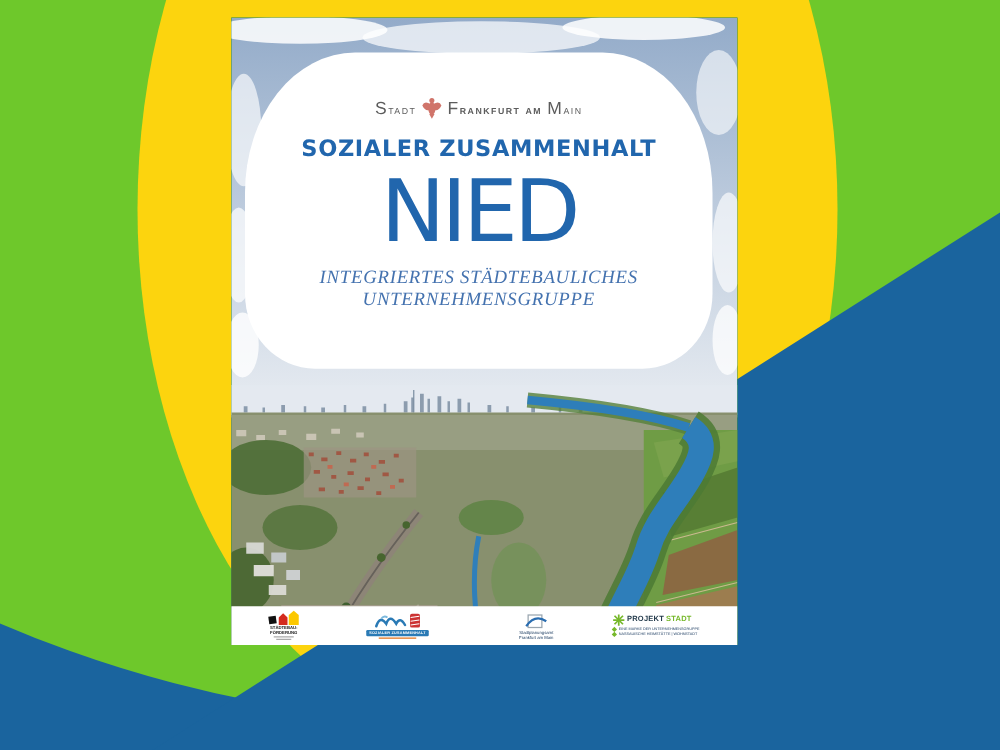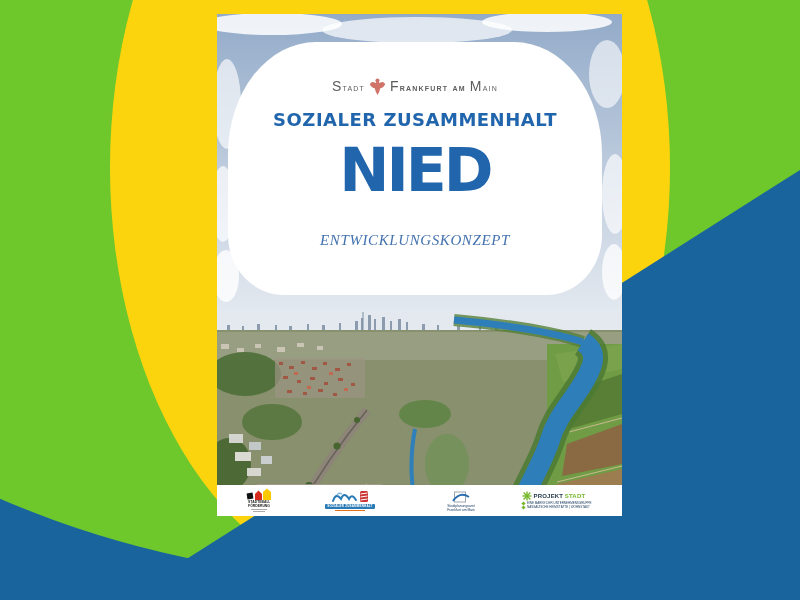--- a/index.html
+++ b/index.html
@@ -9,35 +9,35 @@
 
   
   .bg-green { position:absolute; left:-500px; top:-980px; width:1800px; height:1560px;
               border-radius:50%; background:#6ec82b; }
   .bg-yellow { position:absolute; left:110px; top:-255px; width:560px; height:845px;
                border-radius:50%; background:#fcd40e; }
   .bg-blue-svg { position:absolute; left:0; top:0; width:800px; height:600px; }
 
   
   .page { position:absolute; left:185px; top:14px; width:405px; height:502px;
-          background:#15803d; overflow:hidden;margin-left:32px; }
+          background:#15803d; overflow:hidden; }
   .photo-svg { position:absolute; left:0; top:0; width:405px; height:540px; }
 
   
   .blob { position:absolute; left:11px; top:28px; width:374px; height:253px; background:#ffffff;
           border-radius:88px 88px 56px 56px / 112px 112px 60px 60px;
           display:flex; flex-direction:column; align-items:center; text-align:center; }
   .city-logo { margin-top:34px; display:flex; align-items:center; gap:4px;
                color:#5c5c5c; letter-spacing:1.2px; font-size:10.5px; }
   .city-logo .caps { font-size:14px; }
   .city-logo .word { display:inline-block; }
   .kicker { margin-top:13px; font-family:"DejaVu Sans",sans-serif; font-weight:bold;
             font-size:18px; letter-spacing:.5px; color:#2166ad; }
-  .big-title { margin-top:-6px; font-family:"DejaVu Sans",sans-serif; font-weight:bold;
-               font-size:60px; line-height:92px; letter-spacing:-3px; color:#2166ad; }
+  .big-title { margin-top:-6px; font-family:"DejaVu Sans",sans-serif; font-weight:normal;
+               font-size:69px; line-height:92px; letter-spacing:-3px; color:#2166ad; }
   .subtitle { margin-top:-2px; font-family:"Liberation Serif",serif; font-style:italic;
               font-size:15px; line-height:17.5px; letter-spacing:.6px; color:#4472af; }
 
   
   .footer { position:absolute; left:0; bottom:0; width:405px; height:31px; background:#ffffff; }
   .logo { position:absolute; top:2px; height:27px; display:flex; flex-direction:column;
           align-items:center; justify-content:center; }
   .micro { font-size:3px; line-height:3.6px; color:#15365c; letter-spacing:0; }
   .micro-bold { font-size:3.4px; line-height:3.8px; font-weight:bold; color:#222; }
   .grey-bar { width:16px; height:1px; background:#aaa; margin-top:1px; }
@@ -254,22 +254,22 @@
             <circle cx="10" cy="4.5" r="2.4"></circle>
             <path d="M7.5 17 L12.5 17 L10 21.5 Z"></path>
           </g>
         </svg>
         <span class="word"><span class="caps">F</span><span style="font-variant:small-caps;font-weight:bold;">rankfurt am</span> <span class="caps">M</span><span style="font-variant:small-caps;">ain</span></span>
       </div>
 
       <div class="kicker">SOZIALER ZUSAMMENHALT</div>
       <div class="big-title">NIED</div>
       <div class="subtitle">
-        <br>
-        <span>ENTWICKLUNGSKONZEPT</span>
+        <span>INTEGRIERTES STÄDTEBAULICHES</span><br>
+        <span>UNTERNEHMENSGRUPPE</span>
       </div>
     </div>
 
     <div class="footer">
 
       <div class="logo logo1">
         <div class="shapes">
           <svg width="26" height="13" viewBox="0 0 26 13">
             <rect x="1" y="5" width="6" height="6" fill="#111" transform="rotate(-8 4 8)"></rect>
             <path d="M9 6 L12.5 2.5 L16 6 L16 12 L9 12 Z" fill="#d42b1e"></path>

